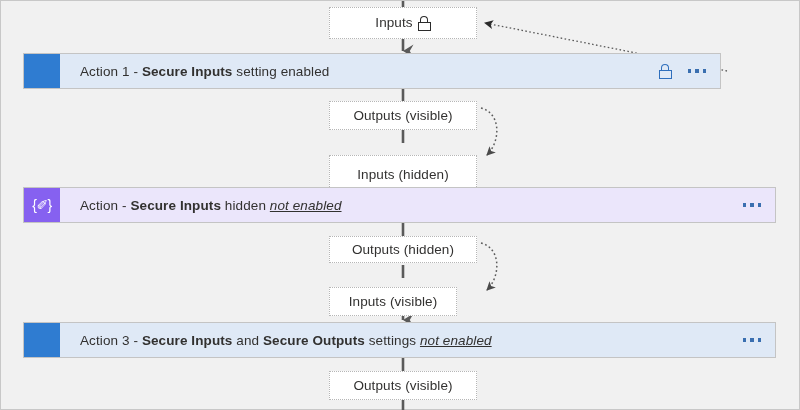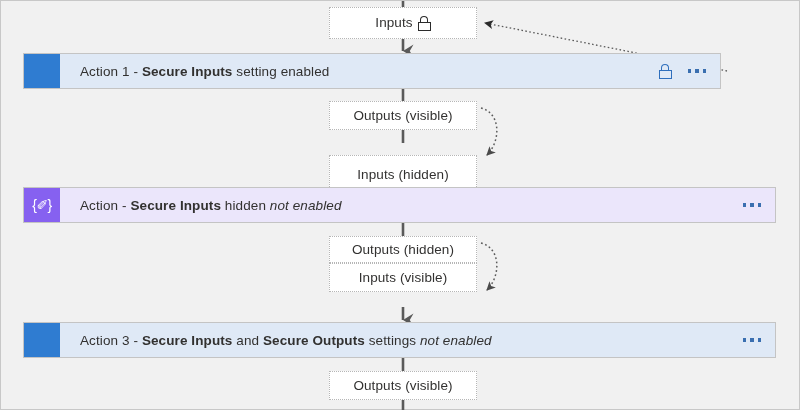--- a/index.html
+++ b/index.html
@@ -115,21 +115,21 @@
 
   .row-label {
     flex: 1 1 auto;
     padding-left: 20px;
     font-size: 13.5px;
     color: #323130;
     white-space: nowrap;
     letter-spacing: .1px;
   }
   .row-label b { font-weight: bold; }
-  .row-label i { font-style: italic; }
+  .row-label i { font-style: italic; text-decoration: underline; }
 
   .row-right {
     flex: 0 0 auto;
     display: flex;
     align-items: center;
     gap: 16px;
     padding-right: 14px;
   }
 
   .ellipsis {
@@ -231,21 +231,21 @@
           <i></i>
           <i></i>
         </span>
     </div>
   </div>
 
   <div class="token-box" style="left:328px; top:235px; width:148px; height:27px;">
     <span class="lbl">Outputs (hidden)</span>
   </div>
 
-  <div class="token-box" style="left:328px; top:262px; width:148px; height:29px;">
+  <div class="token-box" style="left:328px; top:286px; width:128px; height:29px;">
     <span class="lbl">Inputs (visible)</span>
   </div>
 
   <div class="action-row blue" style="left:22px; top:321px; width:753px;">
     <div class="row-icon blue"></div>
     <div class="row-label">
       <span>Action 3 - </span><b>Secure Inputs</b><span> and </span><b>Secure Outputs</b><span> settings </span><i>not enabled</i>
     </div>
     <div class="row-right">
       <span class="ellipsis">

